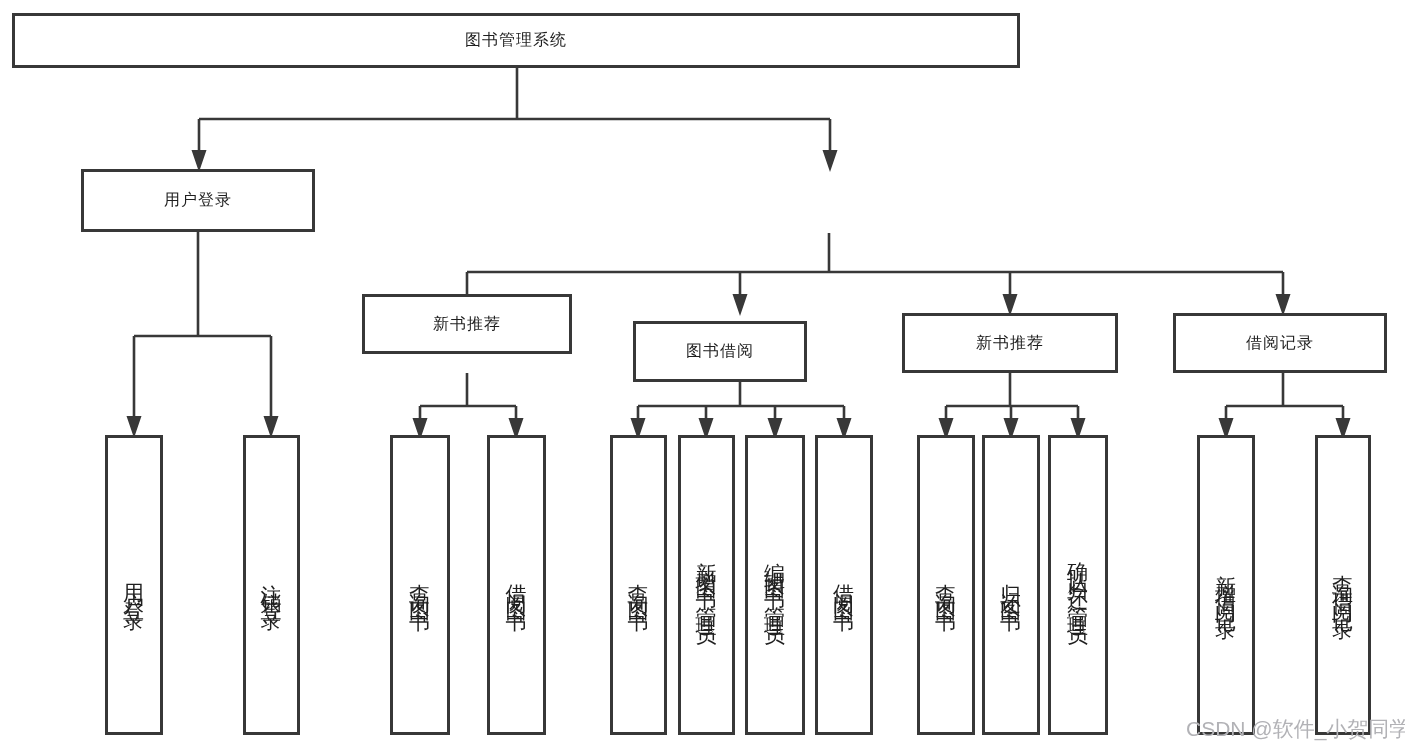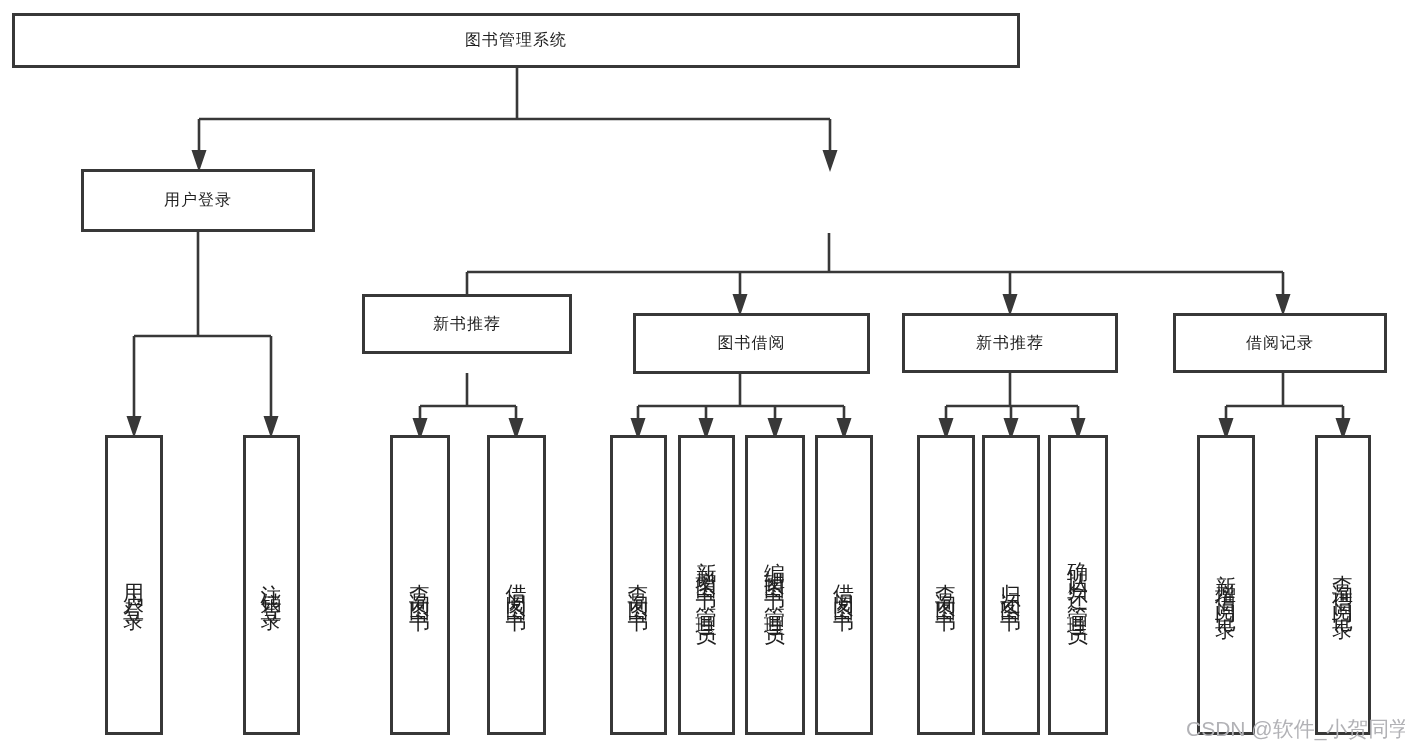--- a/index.html
+++ b/index.html
@@ -98,21 +98,21 @@
     <span class="hlabel">图书管理系统</span>
   </div>
 
   <div class="box" style="left:81px; top:169px; width:234px; height:63px;">
     <span class="hlabel">用户登录</span>
   </div>
 
   <div class="box" style="left:362px; top:294px; width:210px; height:60px;">
     <span class="hlabel">新书推荐</span>
   </div>
-  <div class="box" style="left:633px; top:313px; width:237px; height:61px;font-family:Liberation Mono, monospace;">
+  <div class="box" style="left:633px; top:321px; width:174px; height:61px;font-family:Liberation Mono, monospace;">
     <span class="hlabel">图书借阅</span>
   </div>
   <div class="box" style="left:902px; top:313px; width:216px; height:60px;">
     <span class="hlabel">新书推荐</span>
   </div>
   <div class="box" style="left:1173px; top:313px; width:214px; height:60px;">
     <span class="hlabel">借阅记录</span>
   </div>
 
   <div class="box leaf" style="left:105px; top:435px; width:58px; height:300px;">

